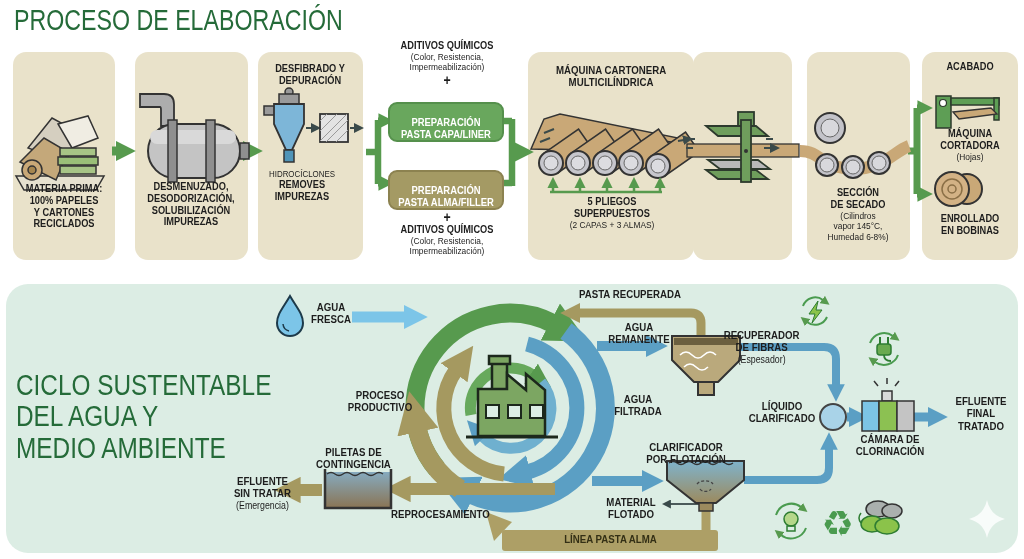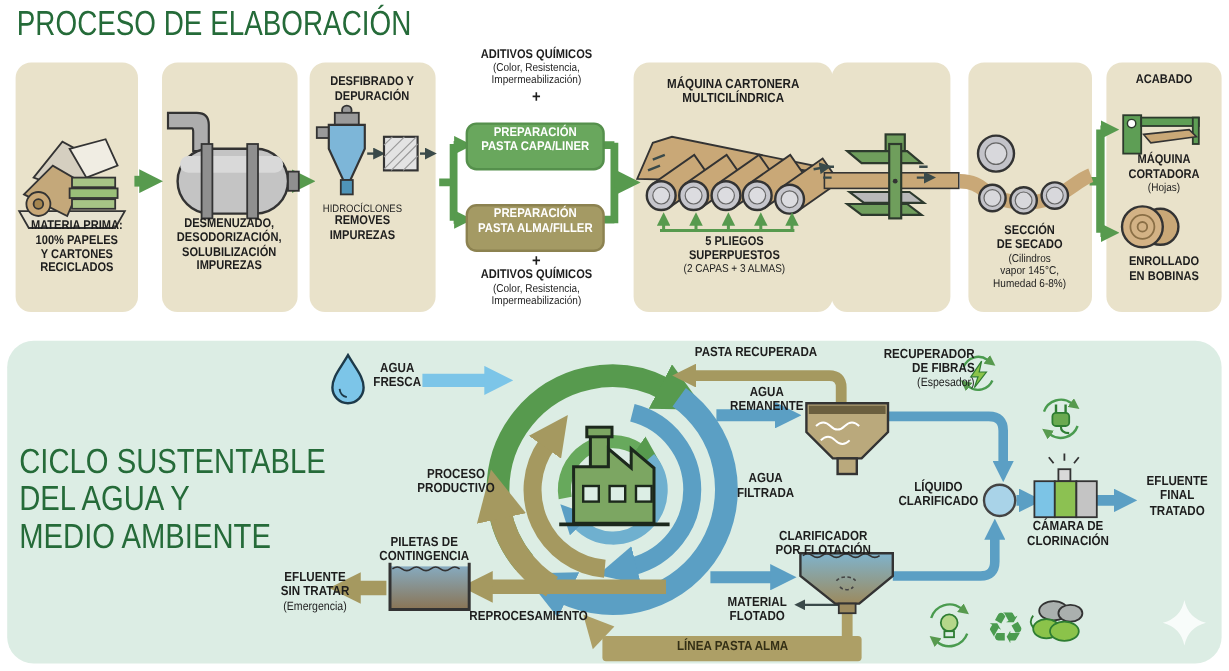--- a/index.html
+++ b/index.html
@@ -3,32 +3,32 @@
 <meta charset="utf-8">
 <style>
   html,body{margin:0;padding:0;background:#fff;}
   #stage{position:relative;width:1024px;height:559px;background:#ffffff;overflow:hidden;
          font-family:"Liberation Sans","DejaVu Sans",sans-serif;}
   .panel{position:absolute;background:#e9e2ca;border-radius:13px;z-index:1;}
   #mint{position:absolute;left:6px;top:284px;width:1012px;height:269px;background:#dcede4;border-radius:22px;z-index:1;}
   svg.overlay{position:absolute;left:0;top:0;z-index:2;pointer-events:none;}
   .lbl{position:absolute;text-align:center;color:#1d1d1d;line-height:1.12;z-index:4;}
   .lbl span{display:block;white-space:pre-line;transform:scaleX(.88);transform-origin:50% 0;}
-  .lbl.la{text-align:right;}
+  .lbl.la{text-align:center;margin-top:40px;}
   .lbl.la span{transform-origin:0 0;}
   .b{font-weight:bold;font-size:10.5px;}
   .r{font-weight:normal;font-size:9.5px;}
   .big .b{font-size:11px;}
   .plus{font-weight:bold;font-size:14px;line-height:1;}
   .title1,.title2{position:absolute;color:#256b39;font-weight:normal;z-index:4;}
   .title1 span,.title2 span{display:block;white-space:pre-line;transform:scaleX(.8);transform-origin:0 0;}
   .title1 span{font-size:29px;line-height:1.0;letter-spacing:0px;}
   .title2 span{font-size:29px;line-height:1.08;transform:scaleX(.84);}
   .pbox{position:absolute;width:112px;height:36px;border-radius:9px;z-index:3;
-        display:flex;align-items:flex-start;justify-content:center;}
+        display:flex;align-items:flex-end;justify-content:center;}
   .pbox.green{background:#69a75d;border:2px solid #55904c;}
   .pbox.olive{background:#a49a64;border:2px solid #8c8250;}
   .pbox span{color:#fff;font-weight:bold;font-size:10.5px;line-height:1.15;white-space:pre-line;
              text-align:center;transform:scaleX(.9);}
   .banner-lbl{color:#332f15;}
 </style>
 </head>
 <body>
 
 <div id="stage">

